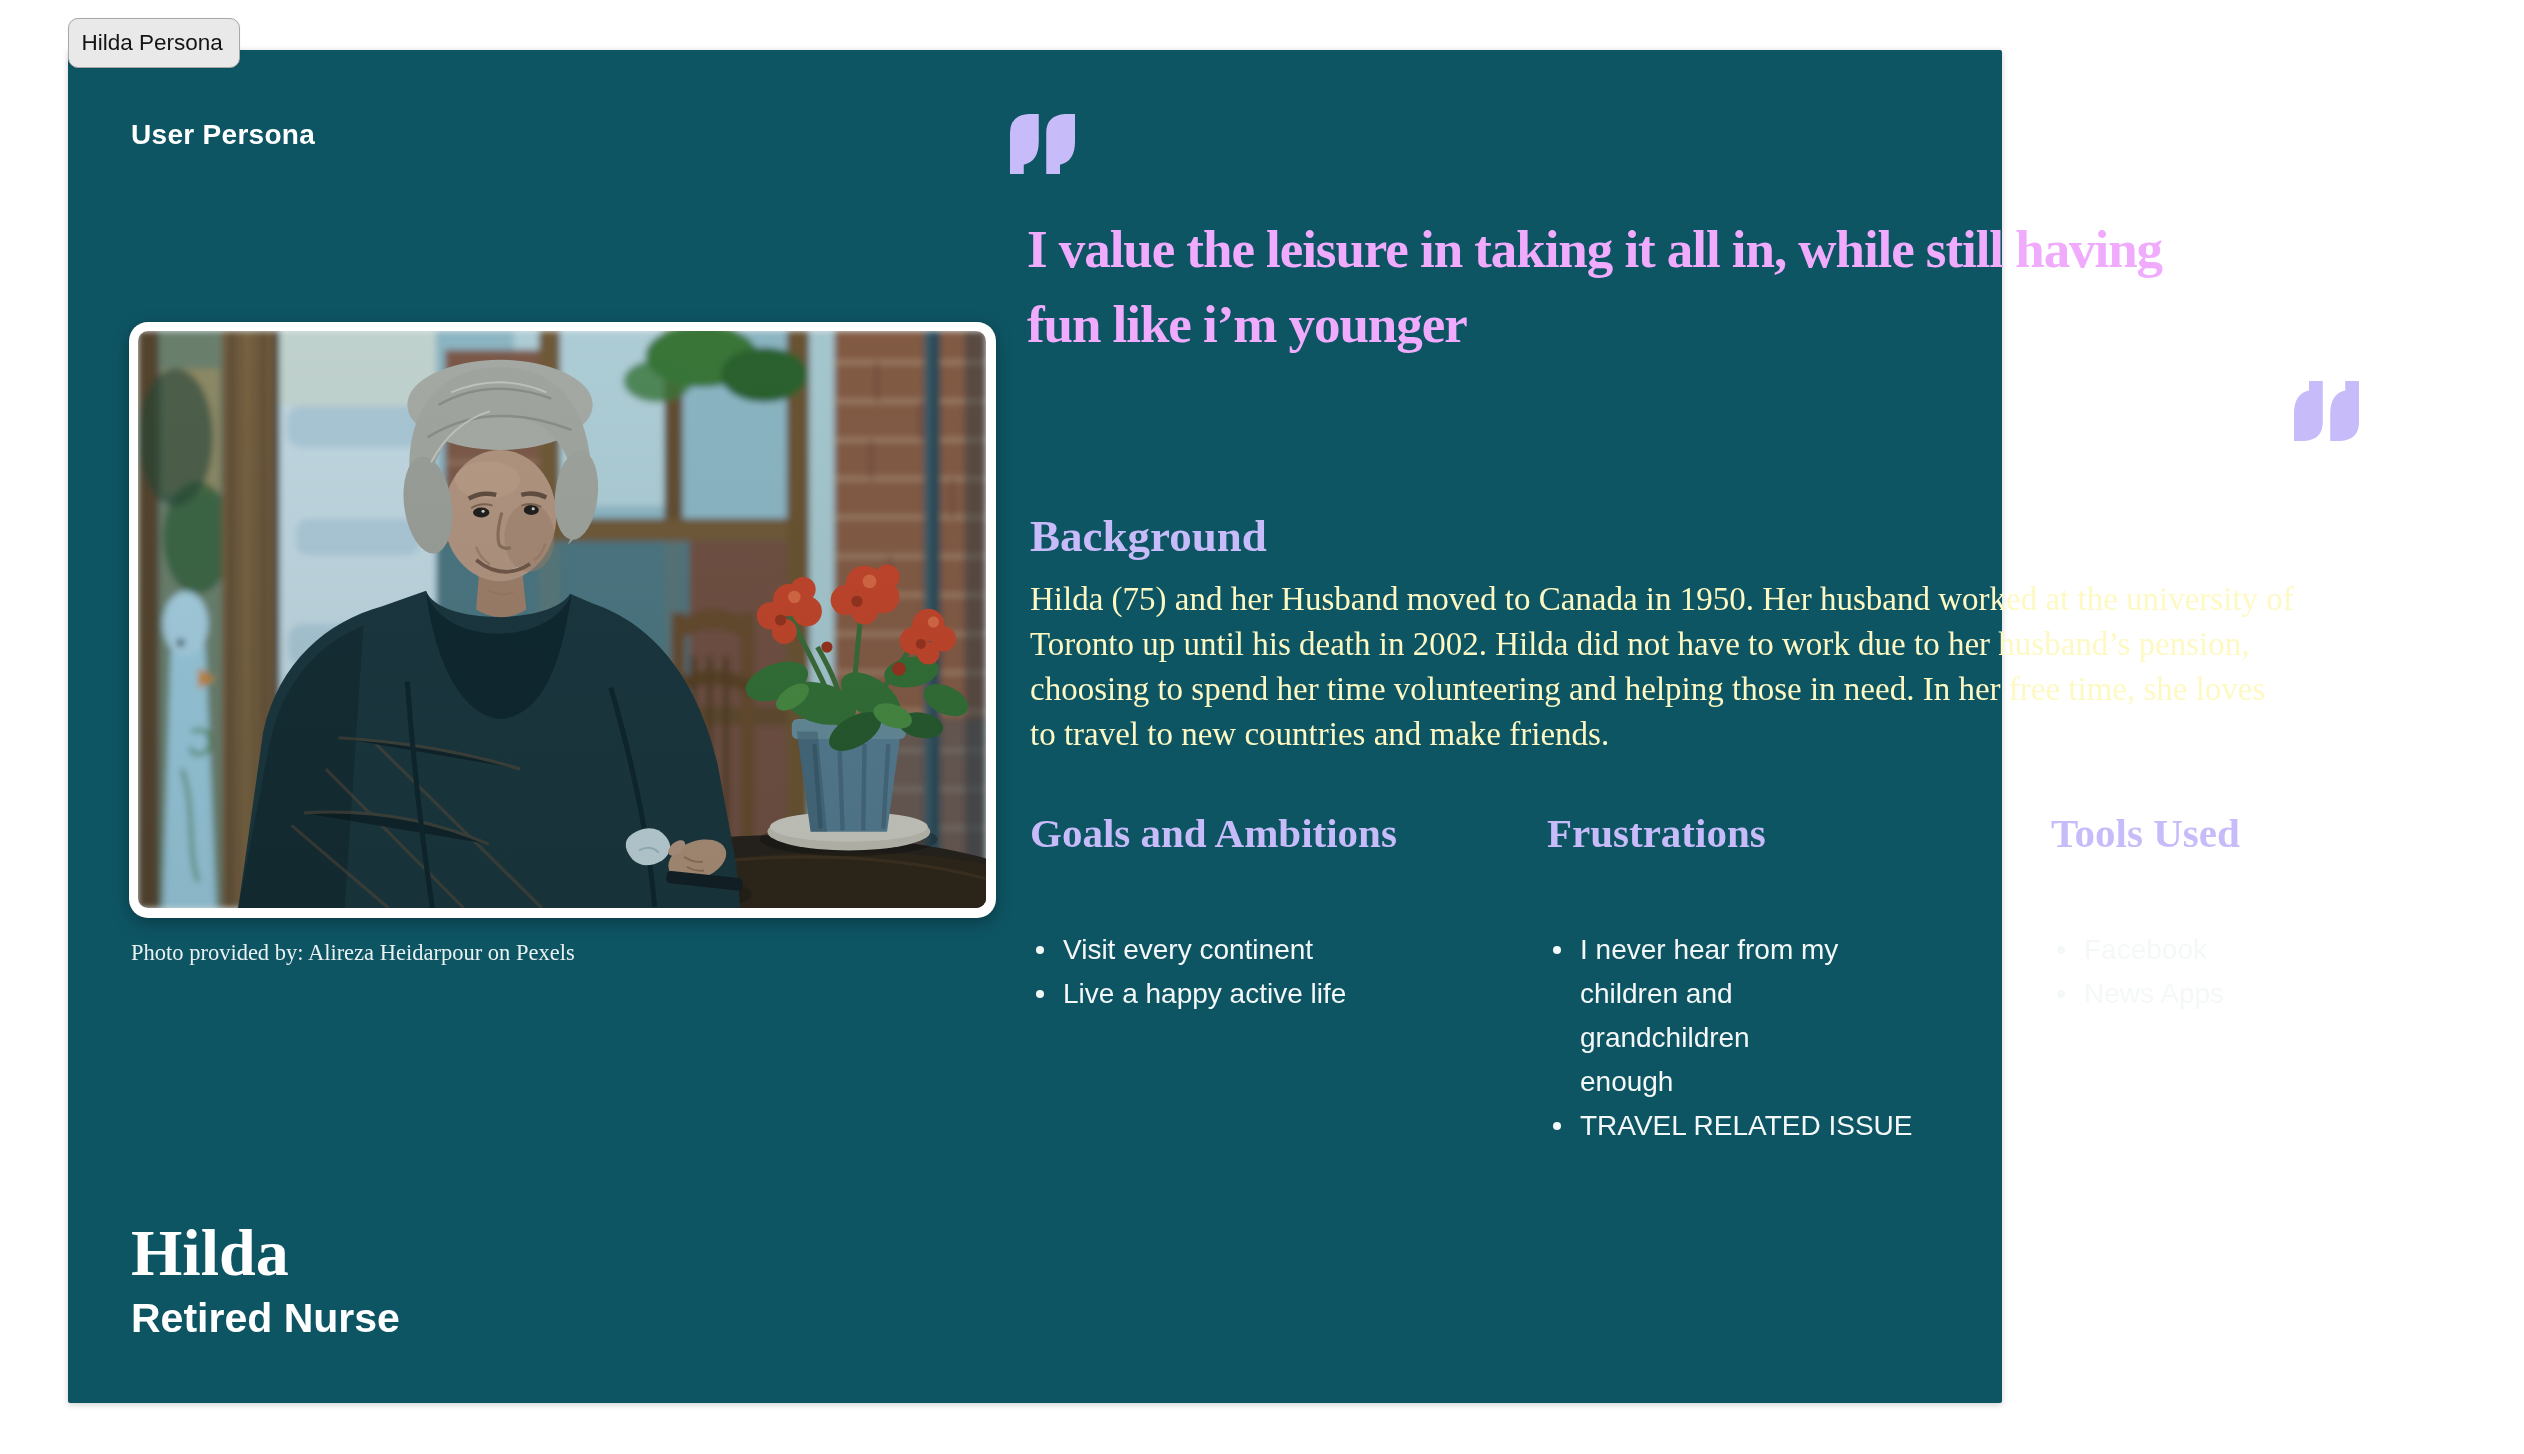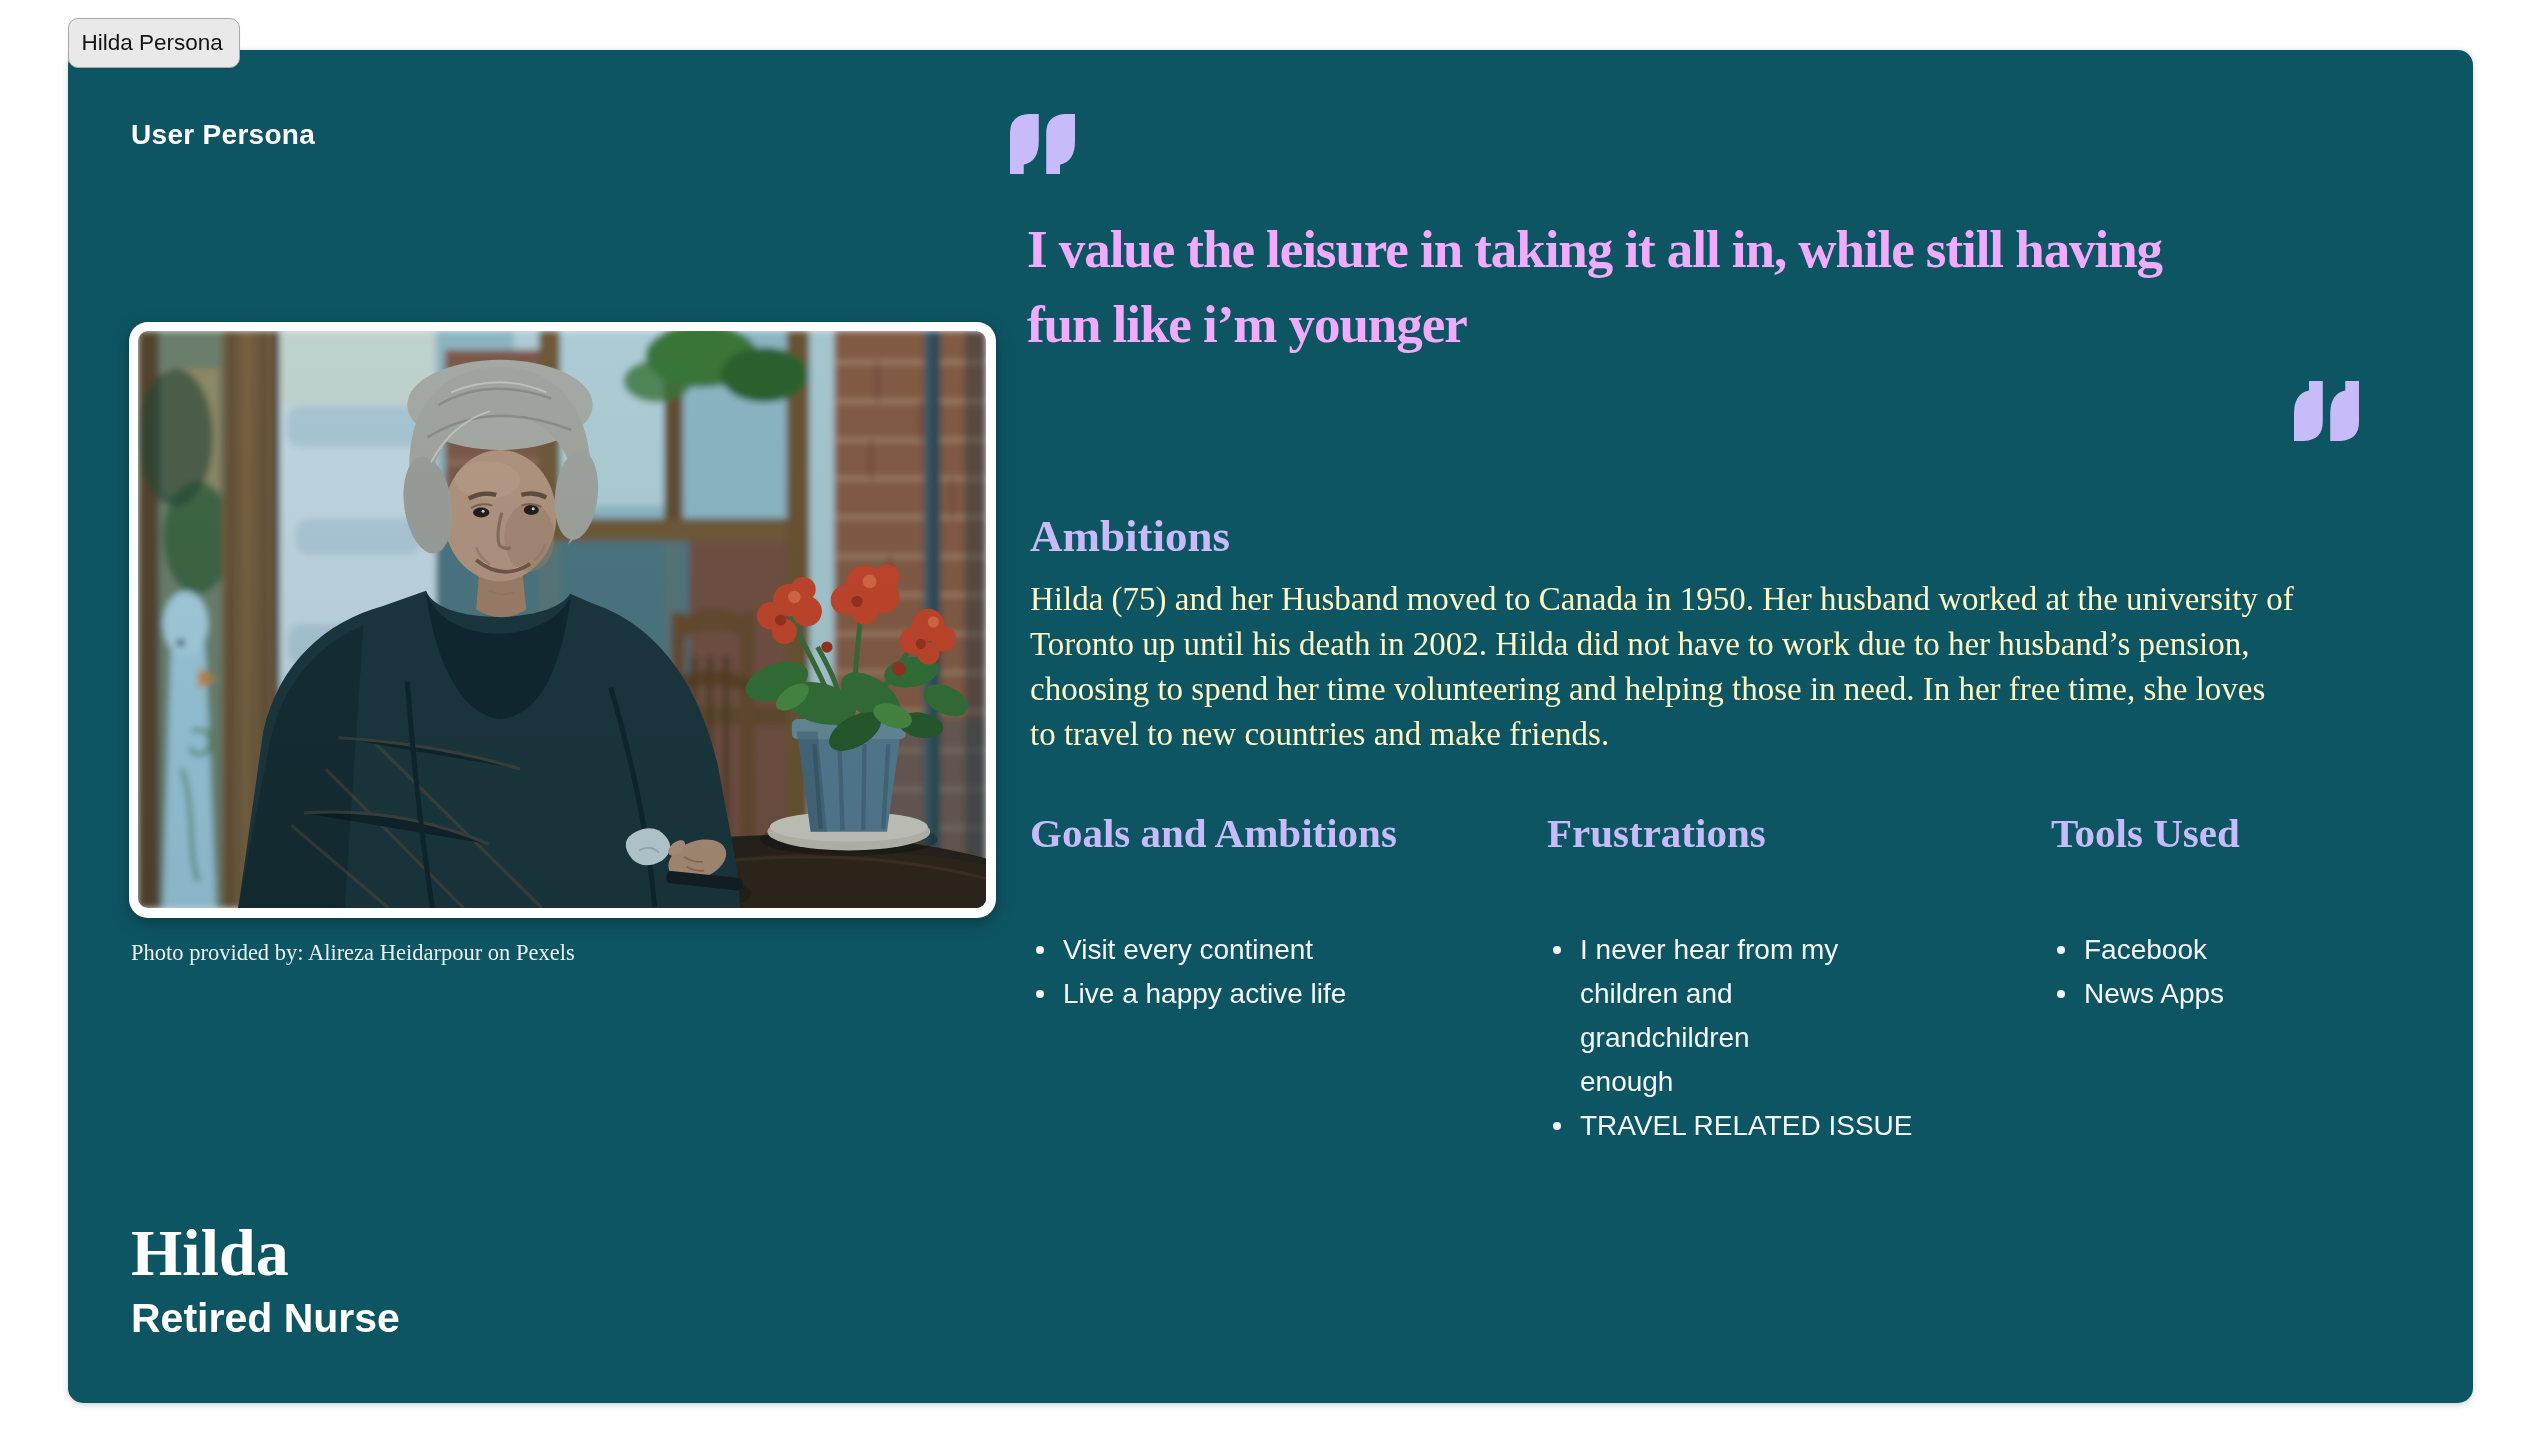--- a/index.html
+++ b/index.html
@@ -16,22 +16,22 @@
   .tab{
     position:absolute;left:68px;top:17.5px;height:50px;min-width:170px;
     background:var(--tab-bg);border:1.3px solid #a9a9a9;border-radius:10px;
     display:flex;align-items:center;padding:0 16.3px 0 12.5px;z-index:5;
     box-shadow:0 0.6px 1.3px rgba(0,0,0,0.10);
   }
   .tab span{font-size:22.5px;color:#141414;letter-spacing:0;white-space:nowrap;}
 
   
   .card{
-    position:absolute;left:68px;top:50px;width:2405px;height:1353px;
-    background:var(--card-bg);border-radius:15px;z-index:1;
+    position:absolute;left:68px;top:50px;width:1934px;height:1353px;
+    background:var(--card-bg);border-radius:2px;z-index:1;
     box-shadow:0 1.3px 6.3px rgba(0,0,0,0.18);
   }
   .card-label{
     position:absolute;left:63px;top:69px;
     font-size:28px;font-weight:bold;color:#ffffff;letter-spacing:0.3px;
   }
 
   
   .photo-frame{
     position:absolute;left:61px;top:272px;width:867px;height:596px;
@@ -348,21 +348,21 @@
     <div class="quote">
       <div>I value the leisure in taking it all in, while still having</div>
       <div>fun like i’m younger</div>
     </div>
 
     <svg class="quote-close" viewBox="0 0 104 96">
       <path class="qmark" d="M30,0 L46,0 L46,44 Q46,76 22,81 L22,96 L0,96 L0,30 Q0,2 30,0 Z"></path>
       <path class="qmark" transform="translate(58,0)" d="M30,0 L46,0 L46,44 Q46,76 22,81 L22,96 L0,96 L0,30 Q0,2 30,0 Z"></path>
     </svg>
 
-    <h2 class="bg-heading">Ambitions</h2>
+    <h2 class="bg-heading">Background</h2>
     <div class="bg-text">
       <div>Hilda (75) and her Husband moved to Canada in 1950. Her husband worked at the university of</div>
       <div>Toronto up until his death in 2002. Hilda did not have to work due to her husband’s pension,</div>
       <div>choosing to spend her time volunteering and helping those in need. In her free time, she loves</div>
       <div>to travel to new countries and make friends.</div>
     </div>
 
     <h3 class="col-heading col-goals-h">Goals and Ambitions</h3>
     <h3 class="col-heading col-frus-h">Frustrations</h3>
     <h3 class="col-heading col-tools-h">Tools Used</h3>

